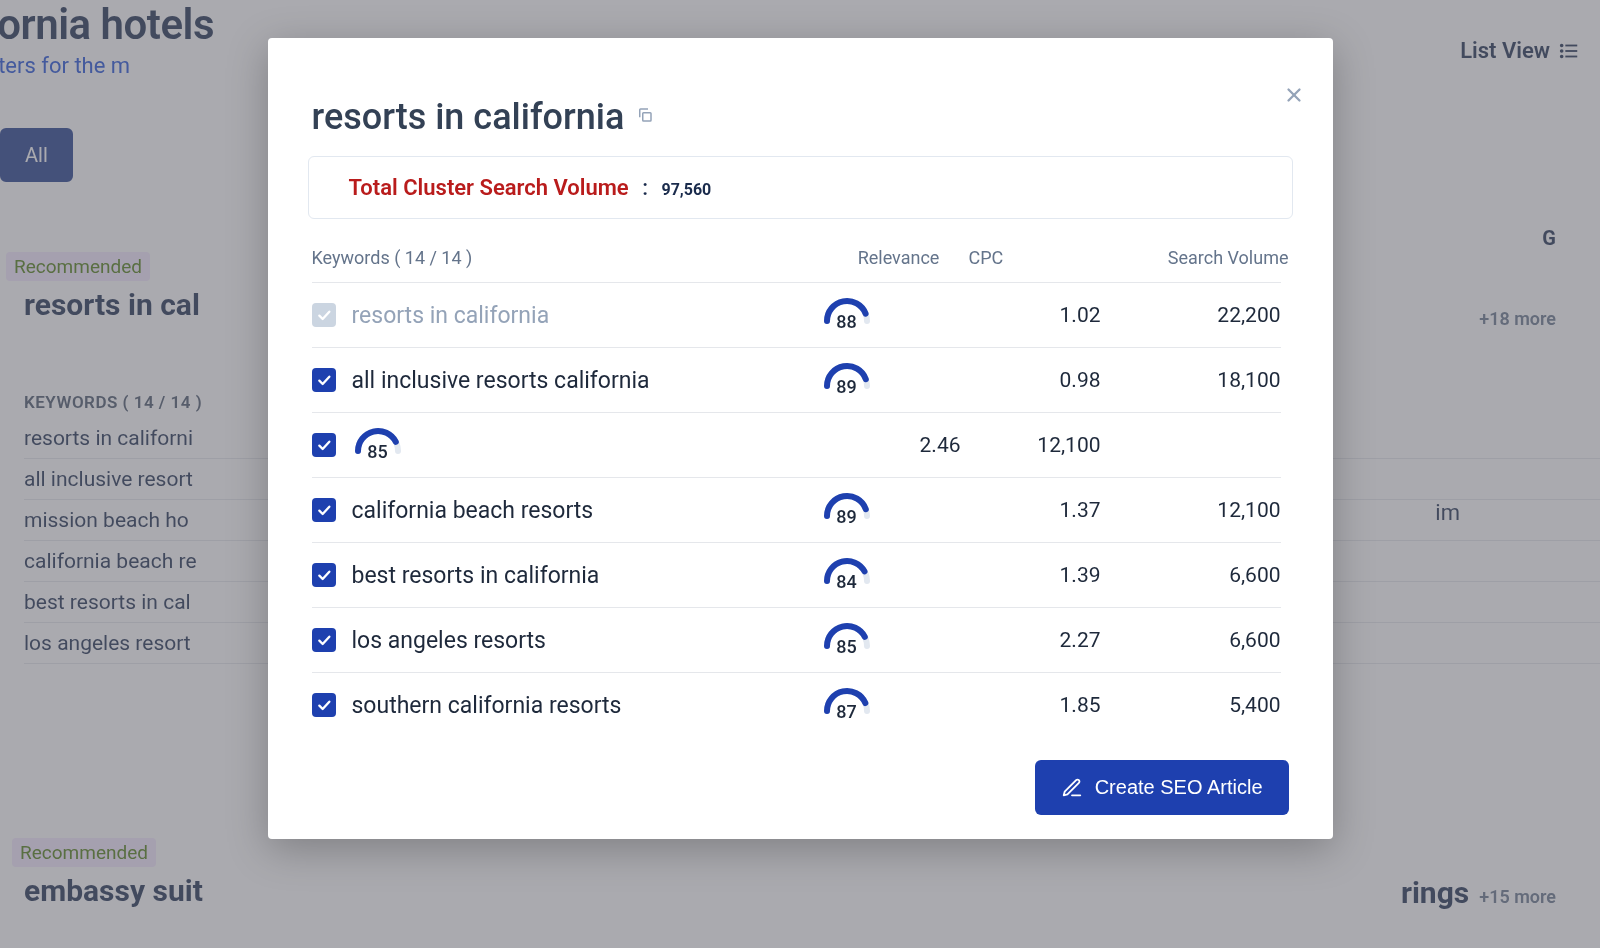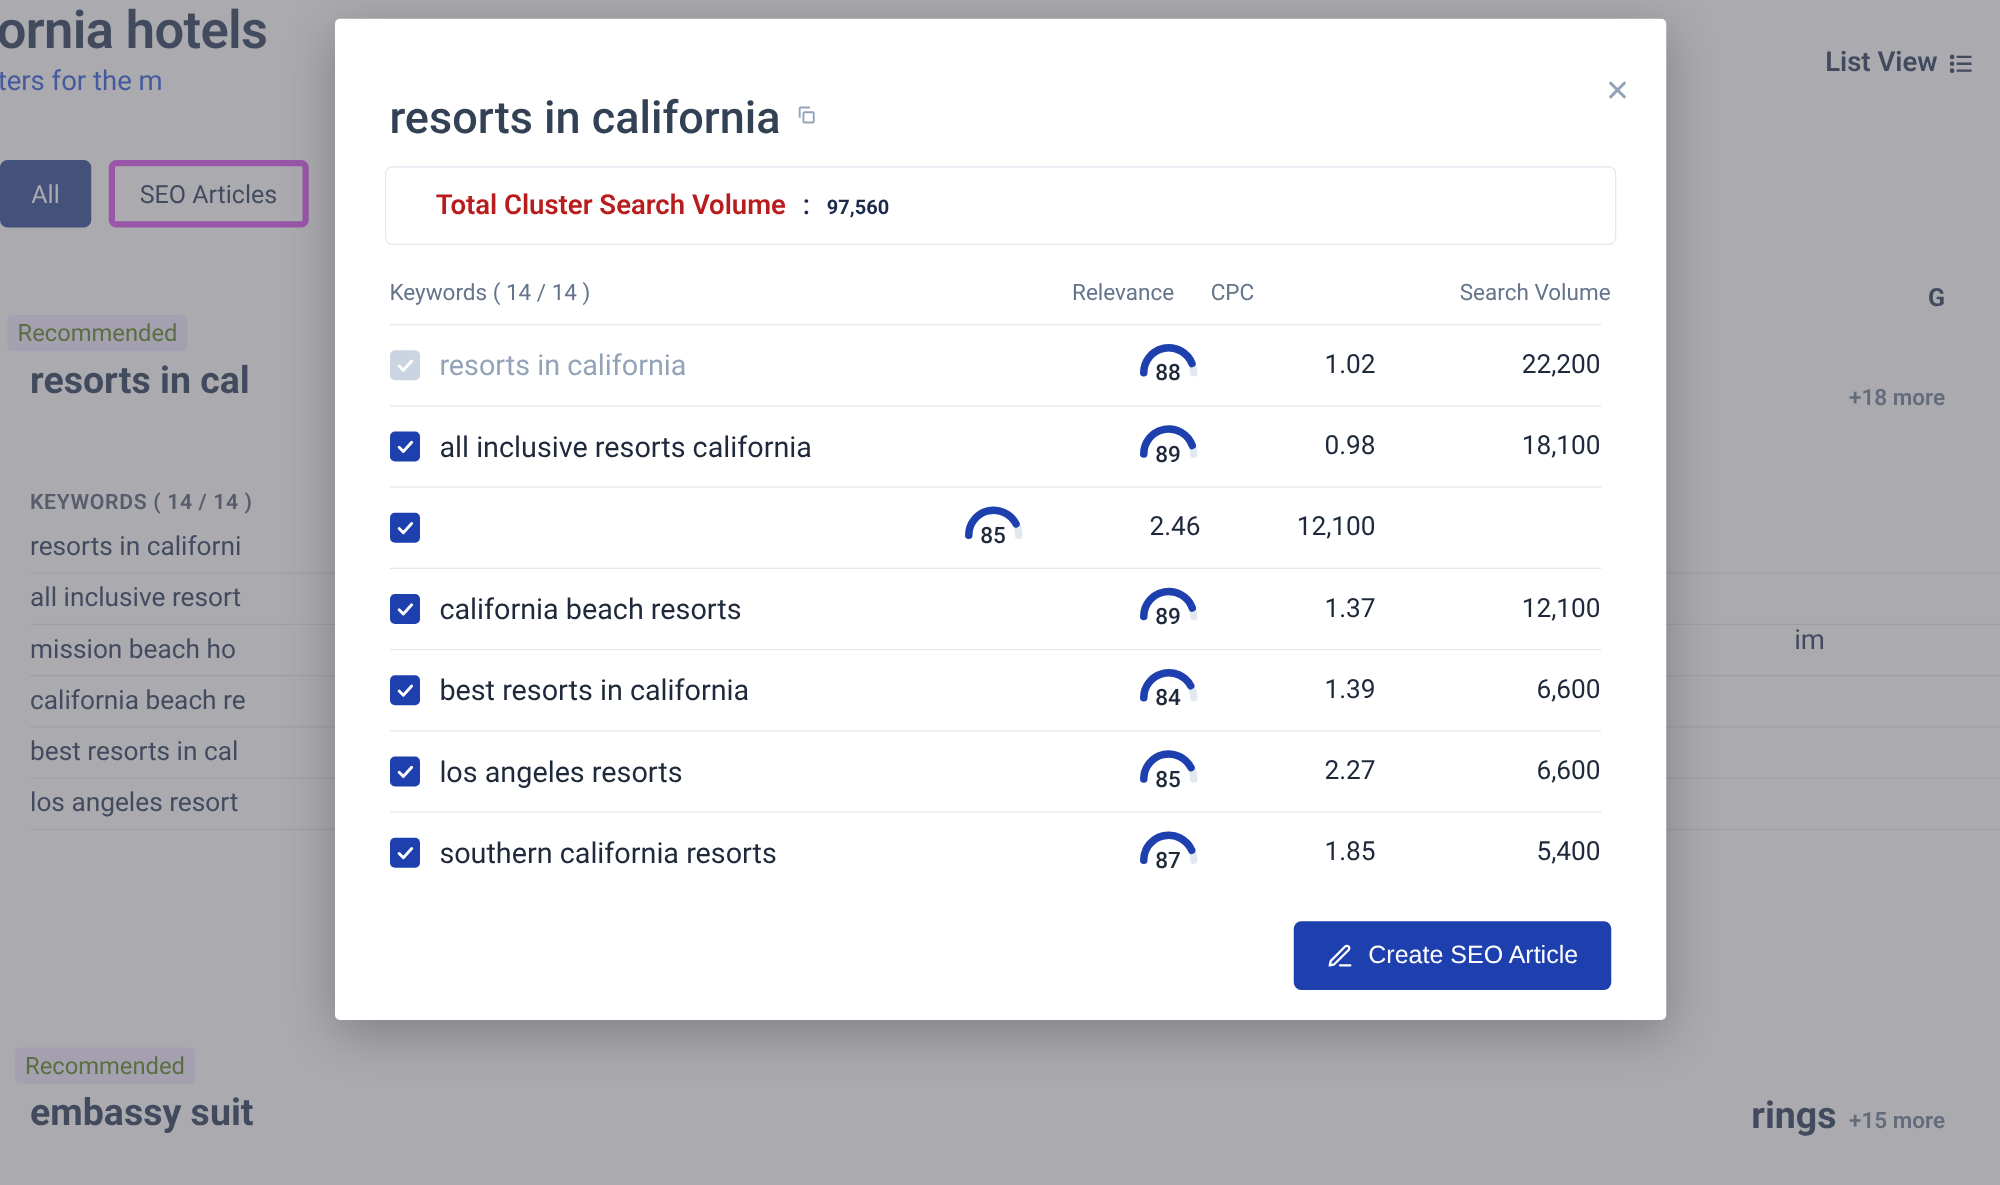--- a/index.html
+++ b/index.html
@@ -18,21 +18,21 @@
   .bg-cluster-title { font-size: 30px; font-weight: 700; color: #1a2b4c; margin-top: 6px; margin-left:24px;}
   .bg-keywords-label { font-size: 17px; font-weight: 600; color: #475569; letter-spacing: 0.5px; margin-left:24px;}
   .bg-kw-list { margin-top: 6px; margin-left:24px;}
   .bg-kw-item { font-size: 21px; color: #1a2b4c; padding: 8px 0; border-bottom: 1px solid #e5e7eb; }
   .bg-more { color:#64748b; font-size:18px; font-weight:600; }
   
   
   .overlay { position: absolute; inset: 0; background: rgba(100,100,110,0.55); display: flex; justify-content: center; align-items: flex-start; }
   
   
-  .modal { width: 1065px; background: #fff; margin-top: 15px; border-radius: 4px; box-shadow: 0 10px 40px rgba(0,0,0,0.25); position: relative; padding-bottom: 24px;}
+  .modal { width: 1065px; background: #fff; margin-top: 38px; border-radius: 4px; box-shadow: 0 10px 40px rgba(0,0,0,0.25); position: relative; padding-bottom: 24px;}
   .modal-close { position: absolute; top: 46px; right: 28px; color: #94a3b8; cursor: pointer; }
   .modal-close svg { width: 22px; height: 22px; }
   
   .modal-header { padding: 58px 44px 18px 44px; display:flex; align-items:center; gap:12px;}
   .modal-title { font-size: 36px; font-weight: 500; color: #334155; }
   .copy-icon { color:#94a3b8; }
   .copy-icon svg { width:18px; height:18px; }
   
   .tsv-box { margin: 0 40px 18px 40px; border: 1px solid #e2e8f0; border-radius: 6px; padding: 18px 40px; display:flex; align-items: baseline; gap: 8px; }
   .tsv-label { color: #b91c1c; font-size: 22px; font-weight: 600; }
@@ -54,21 +54,21 @@
   .row:first-child { border-top: 1px solid #e5e7eb; }
   
   .chk { width: 24px; height: 24px; border-radius: 4px; display:flex; align-items:center; justify-content:center; }
   .chk.on { background: #1e40af; }
   .chk.off { background: #cbd5e1; }
   .chk svg { width: 16px; height: 16px; color: #fff; }
   
   .kw-text { font-size: 23px; color: #1e293b; }
   .kw-text.disabled { color: #94a3b8; }
   
-  .rel-cell { display:flex; justify-content:flex-end; }
+  .rel-cell { display:flex; justify-content:flex-start; }
   .gauge { position: relative; width: 52px; height: 40px; }
   .gauge svg { width: 52px; height: 52px; position:absolute; top:0; left:0;}
   .gauge .num { position:absolute; left:0; right:0; top:16px; text-align:center; font-size:18px; font-weight:500; color:#1e293b; }
   
   .cpc-cell { text-align: right; font-size: 21px; color: #1e293b; }
   .sv-cell { text-align: right; font-size: 21px; color: #1e293b; }
   
   .modal-footer { display:flex; justify-content:flex-end; padding: 28px 44px 0 44px; }
   .create-btn { background: #1e40af; color:#fff; border:none; border-radius:6px; padding: 16px 26px; font-size:20px; font-weight:500; display:flex; align-items:center; gap:12px; cursor:pointer;text-align:center; }
   .create-btn svg { width:22px; height:22px; }
@@ -87,21 +87,20 @@
         <line x1="8" y1="6" x2="21" y2="6"></line>
         <line x1="8" y1="12" x2="21" y2="12"></line>
         <line x1="8" y1="18" x2="21" y2="18"></line>
         <circle cx="4" cy="6" r="1"></circle>
         <circle cx="4" cy="12" r="1"></circle>
         <circle cx="4" cy="18" r="1"></circle>
       </svg>
   </div>
   <div class="bg-tabs">
     <div class="bg-tab active">All</div>
-    <div class="bg-tab">SEO Articles</div>
   </div>
 
   <div style="position:absolute; right:44px; top:226px; font-size:20px; font-weight:700; color:#1a2b4c;">G</div>
 
   <div style="margin-top:70px;">
     <span class="bg-badge">Recommended</span>
     <div class="bg-cluster-title">resorts in cal</div>
   </div>
   <div style="position:absolute; right:44px; top:308px; display:flex; align-items:center; gap:6px;">
     <span class="bg-more">+18 more</span>

